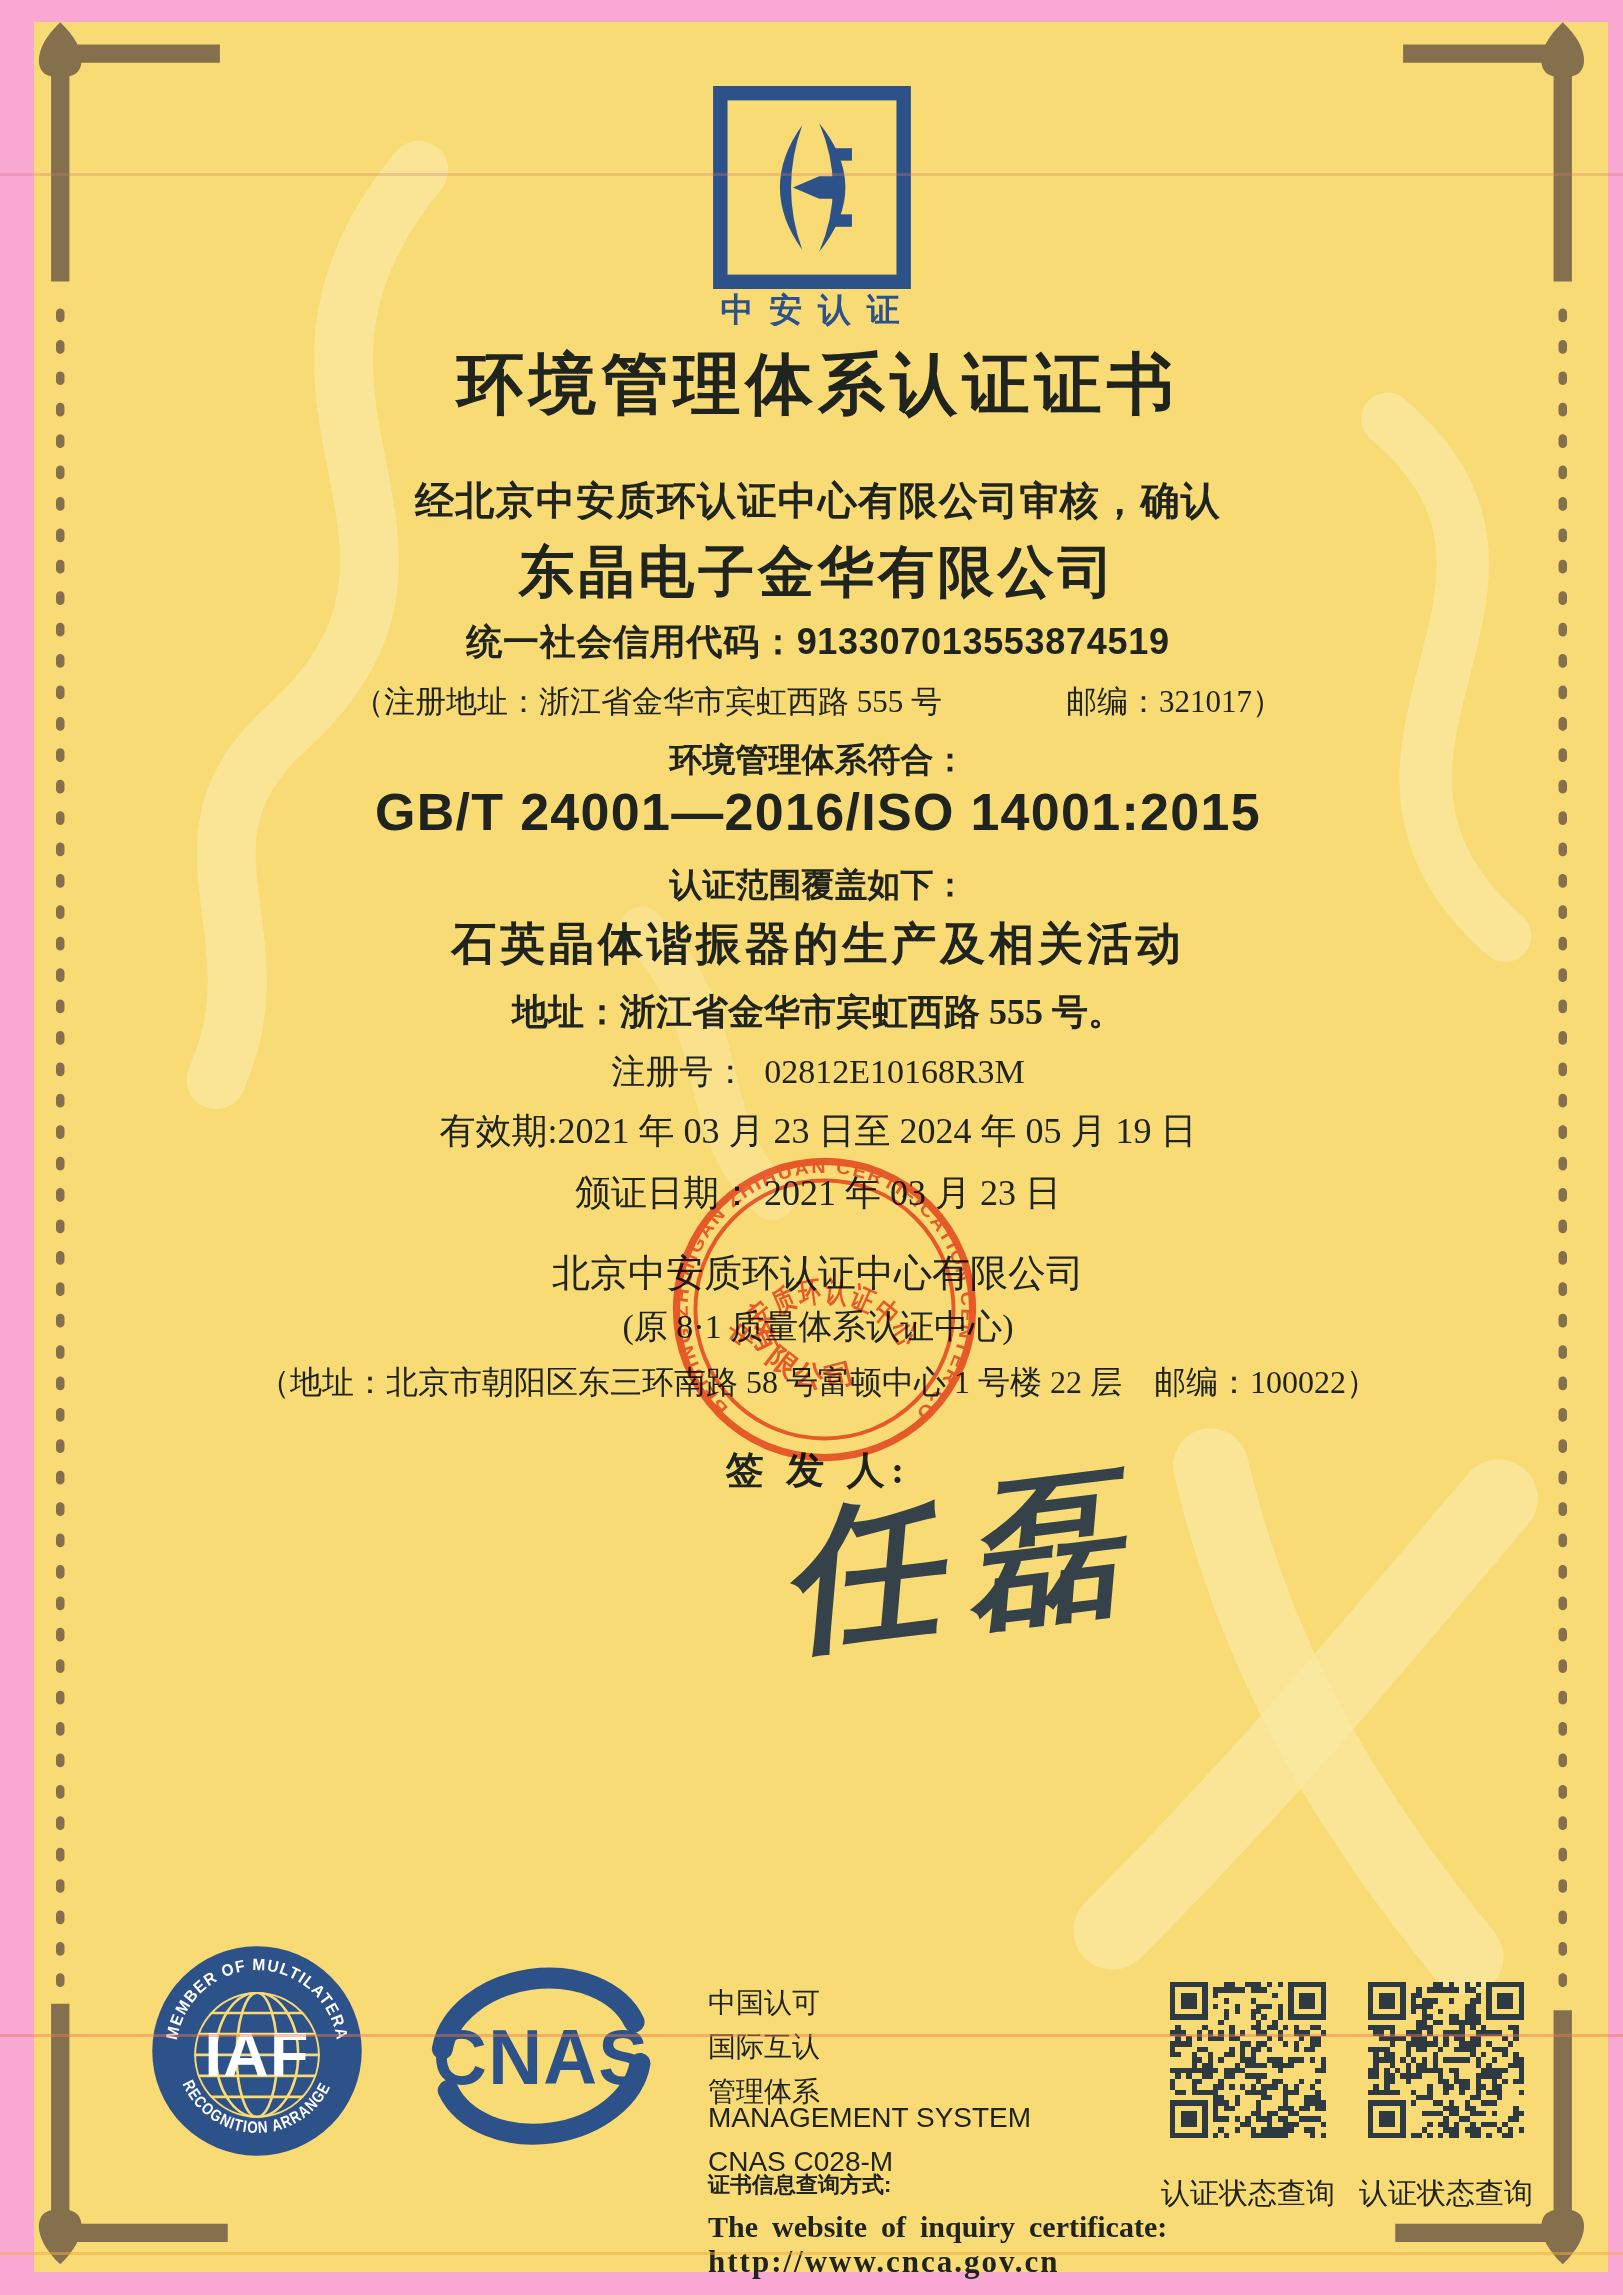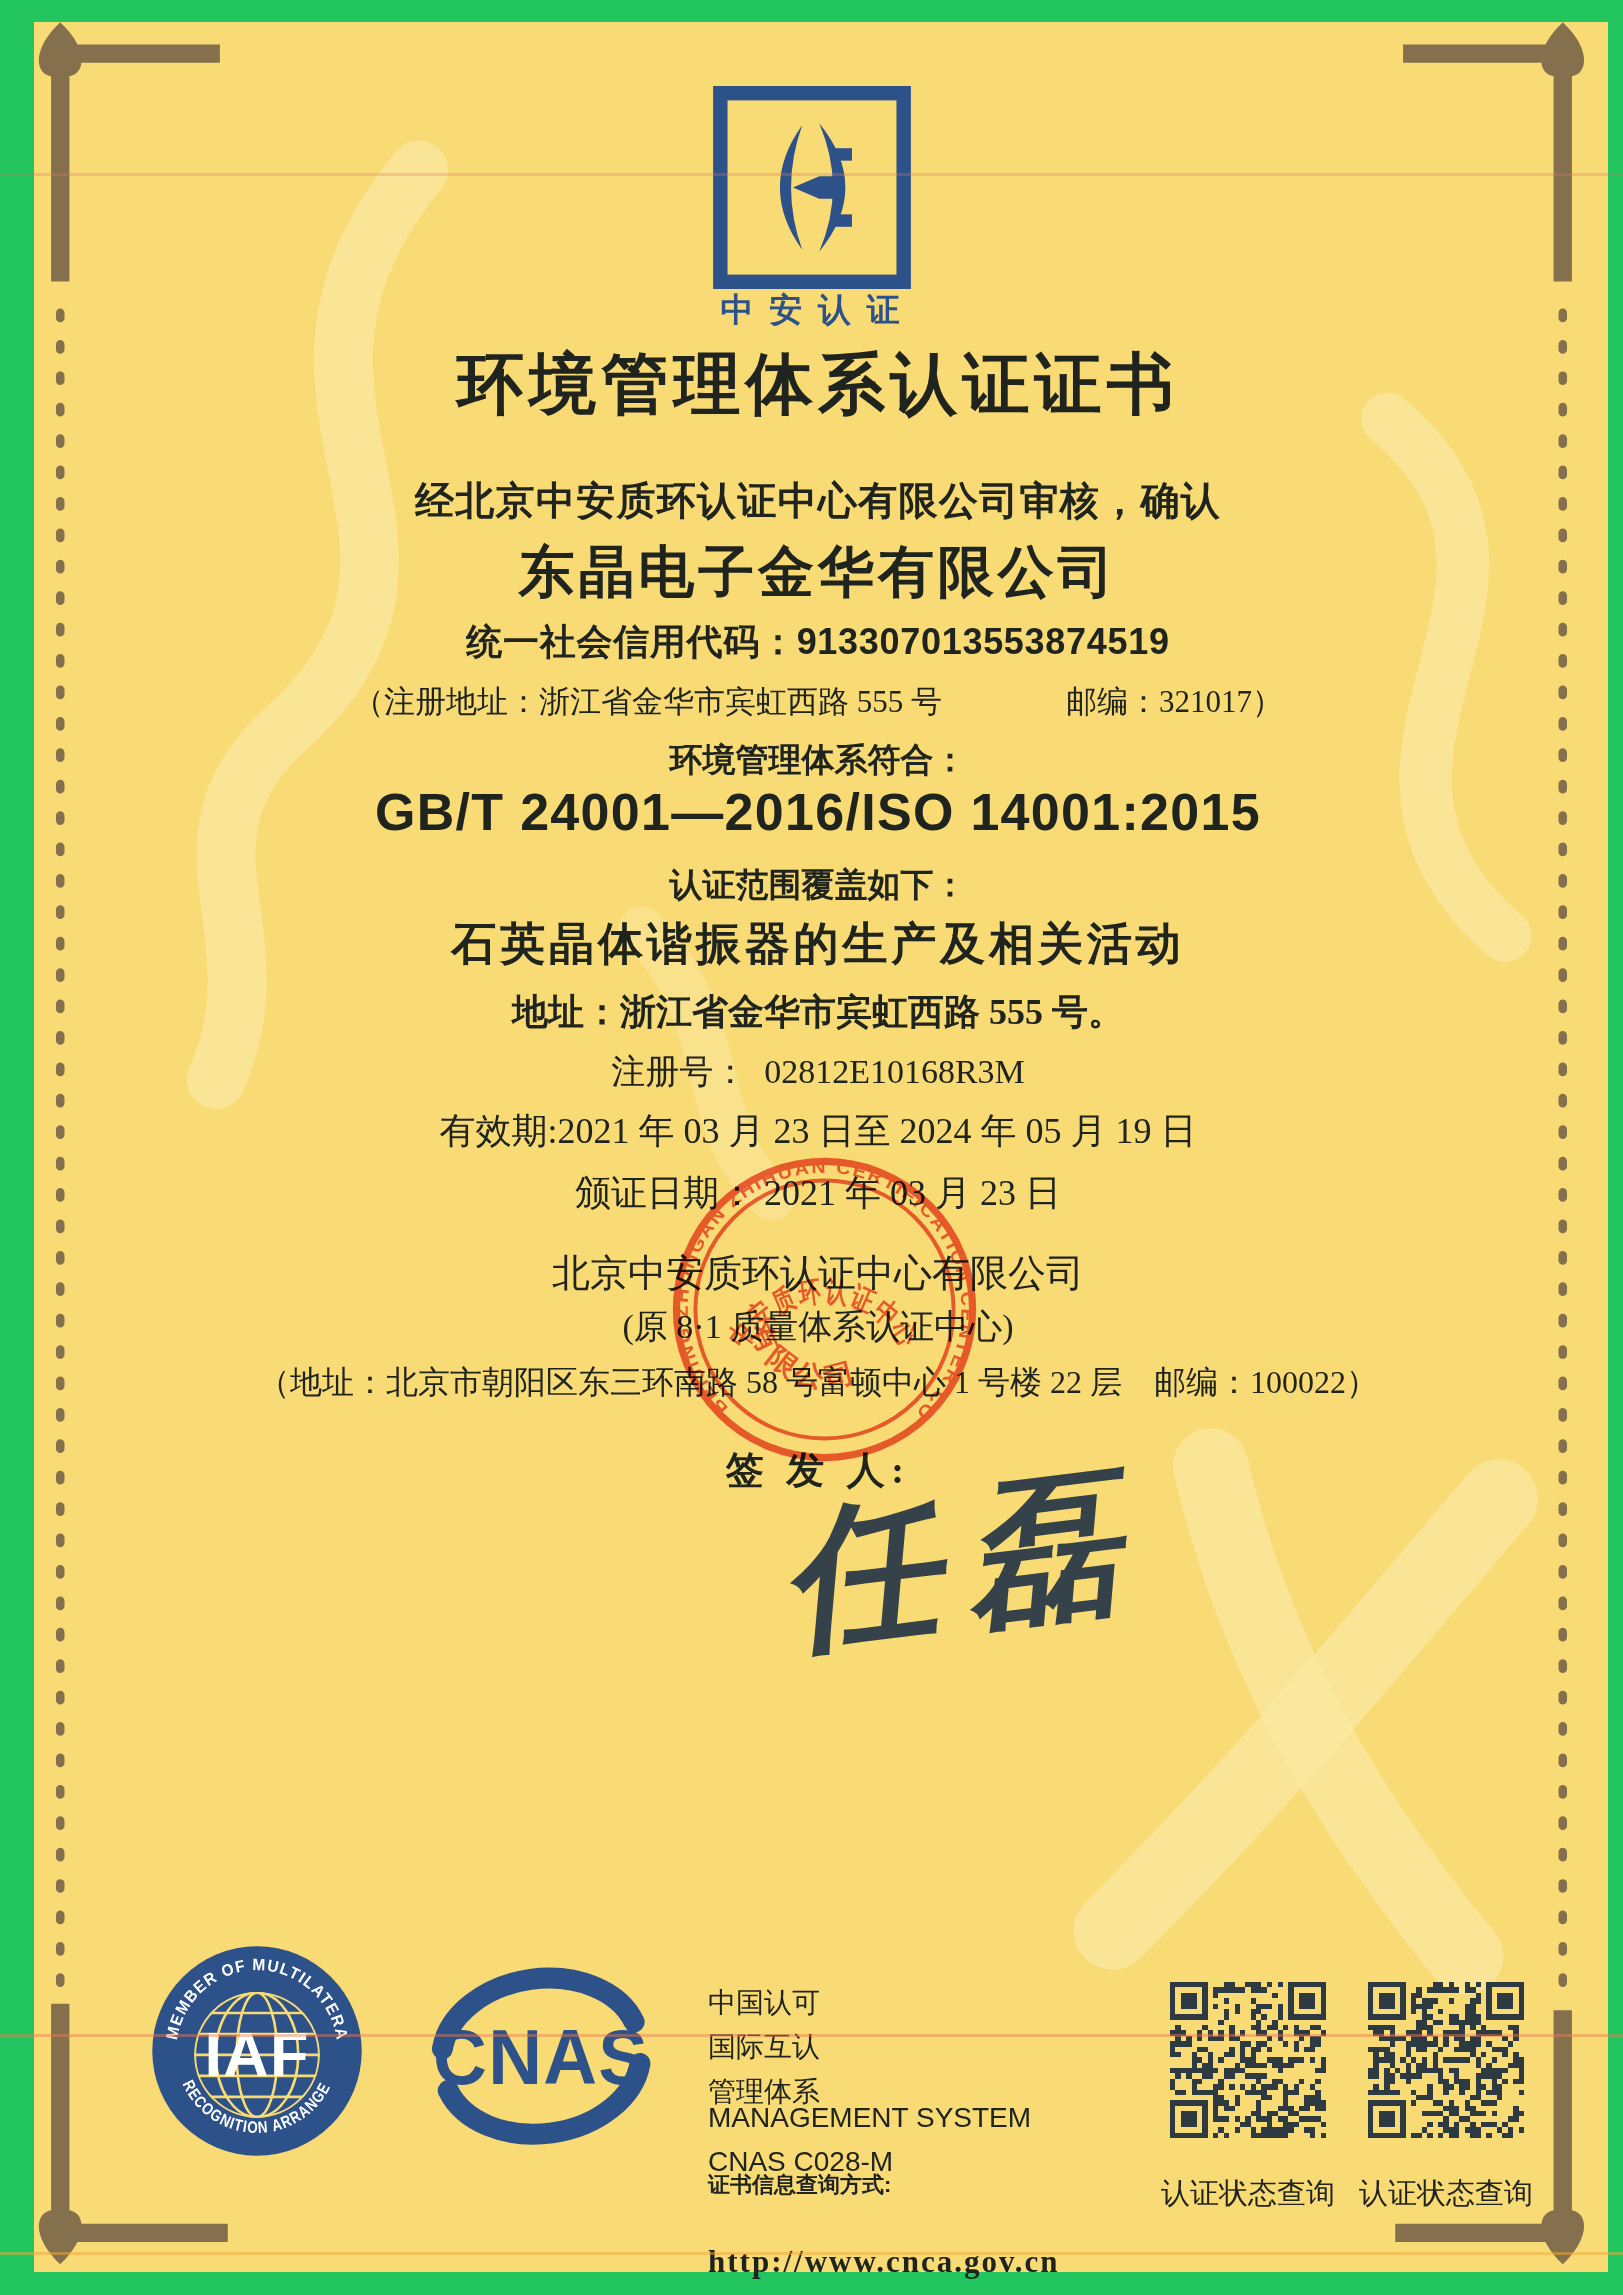--- a/index.html
+++ b/index.html
@@ -1,16 +1,16 @@
 <!DOCTYPE html>
 <html style="font-size:10.5px"><head>
 <meta charset="utf-8">
 <style>
   html,body{margin:0;padding:0;background:#8b7b5e;}
-  #scene{position:relative;width:1623px;height:2295px;background:#22c55e;overflow:hidden;
+  #scene{position:relative;width:1623px;height:2295px;background:#f9a8d4;overflow:hidden;
          font-family:"Liberation Sans",sans-serif;}
   #page{position:absolute;left:34px;top:22px;width:1574px;height:2250px;background:#f8db75;}
   svg{display:block;}
   .abs{position:absolute;}
   .cline{position:absolute;left:0;width:1623px;text-align:center;transform:translateX(6.5px);
          color:#20241f;white-space:pre;}
   .sans{font-family:"Liberation Sans",sans-serif;}
   .serif{font-family:"Liberation Serif",serif;}
   .b{font-weight:bold;}
   .blue{color:#2d5189;}
@@ -170,20 +170,21 @@
     </g>
     <text x="0" y="42" text-anchor="middle" font-size="120" font-weight="bold" fill="#2d5189" font-family="Liberation Sans,sans-serif" transform="scale(0.95,1)" letter-spacing="2">CNAS</text>
   </svg>
 
   <div class="acc-zh" style="top:1969px">中国认可</div>
   <div class="acc-zh" style="top:2013px">国际互认</div>
   <div class="acc-zh" style="top:2058px">管理体系</div>
   <div class="acc-en" style="top:2102px">MANAGEMENT SYSTEM</div>
   <div class="acc-en" style="top:2146px">CNAS C028-M</div>
   <div id="inq-zh">证书信息查询方式:</div>
+  <div id="inq-en">The website of inquiry certificate:</div>
   <div id="inq-url">http://www.cnca.gov.cn</div>
 
   <div class="qr" id="qr1" style="left:1170px">
       <svg width="156" height="156" viewBox="0 0 29 29" shape-rendering="crispEdges">
         <g fill="#2e3a41">
           <rect x="0" y="0" width="1" height="1"></rect>
           <rect x="1" y="0" width="1" height="1"></rect>
           <rect x="2" y="0" width="1" height="1"></rect>
           <rect x="3" y="0" width="1" height="1"></rect>
           <rect x="4" y="0" width="1" height="1"></rect>

